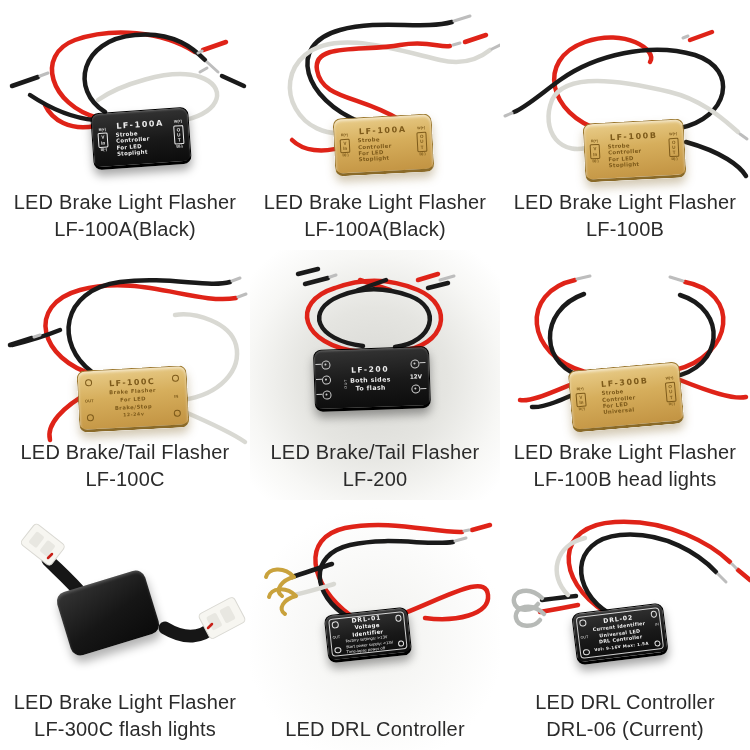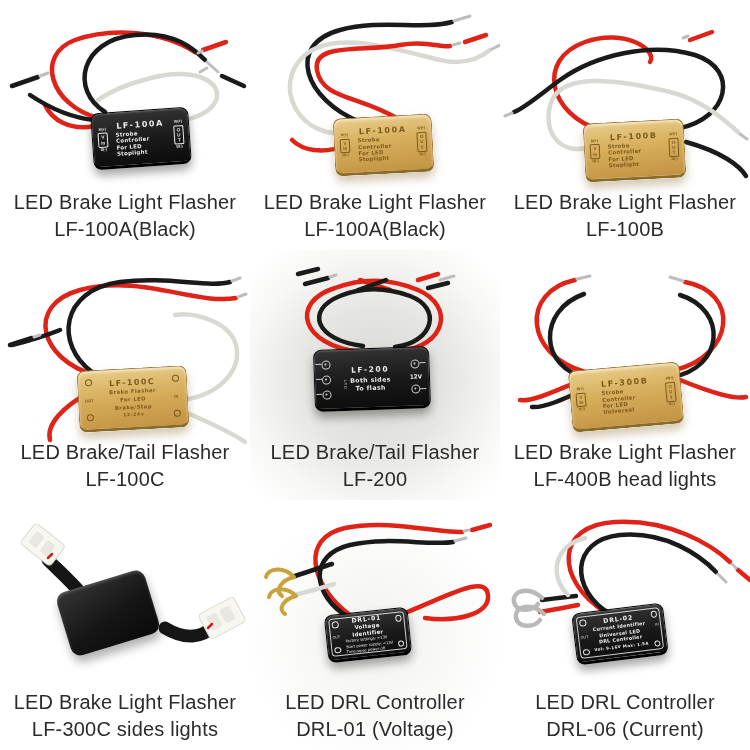--- a/index.html
+++ b/index.html
@@ -339,21 +339,21 @@
         <div class="c-line" style="padding-left:14px">Universal</div>
       </div>
       <div class="term">
         <span class="tlab">W(+)</span>
         <span class="tbox">O U T</span>
         <span class="tlab">B(-)</span>
       </div>
     </div>
     <div class="caption">
       <div>LED Brake Light Flasher</div>
-      <div>LF-400B head lights</div>
+      <div>LF-100B head lights</div>
     </div>
   </div>
 
   <div class="cell cell-6">
     <svg class="wires" viewBox="0 0 250 250">
       <g stroke="#161616" stroke-width="13">
         <path d="M85,98 C72,82 58,70 48,60" fill="none"></path>
         <path d="M165,128 C185,140 202,138 214,126" fill="none"></path>
       </g>
       <g>
@@ -367,21 +367,21 @@
           <rect x="208" y="110" width="11" height="15" rx="2" fill="#e8e7e1"></rect>
           <rect x="223" y="110" width="11" height="15" rx="2" fill="#e8e7e1"></rect>
         </g>
         <path d="M48,58 L52,54" stroke="#c82018" stroke-width="2.5"></path>
         <path d="M212,124 L208,128" stroke="#c82018" stroke-width="2.5"></path>
       </g>
     </svg>
     <div class="lf300c-box" style="left:62px;top:80px;width:92px;height:66px;transform:rotate(-17deg)"></div>
     <div class="caption">
       <div>LED Brake Light Flasher</div>
-      <div>LF-300C sides lights</div>
+      <div>LF-300C flash lights</div>
     </div>
   </div>
 
   <div class="cell cell-7">
     <svg class="wires" viewBox="0 0 250 250">
       <g stroke="#df2318" stroke-width="4.5">
         <path d="M100,115 C60,85 50,38 95,28 C140,19 185,33 212,32"></path>
         <path d="M222,30 L240,25"></path>
         <path d="M155,113 C200,95 236,74 238,95 C240,115 205,122 175,118"></path>
       </g>
@@ -410,21 +410,20 @@
         <span class="side-out">OUT</span>
         <div class="drl-model">DRL-01</div>
         <div class="drl-sub">Voltage Identifier</div>
         <div class="drl-small">Factory settings: &gt;13V</div>
         <div class="drl-small">Start power supply: &lt;13V</div>
         <div class="drl-small">Time-lapse power off</div>
       </div>
     </div>
     <div class="caption">
       <div>LED DRL Controller</div>
-      <div>DRL-01 (Voltage)</div>
     </div>
   </div>
 
   <div class="cell cell-8">
     <svg class="wires" viewBox="0 0 250 250">
       <g stroke="#df2318" stroke-width="4.5">
         <path d="M105,112 C55,80 55,25 115,22 C170,19 212,45 230,62"></path>
         <path d="M238,70 L250,80"></path>
         <path d="M40,112 C58,109 68,107 78,105"></path>
       </g>

